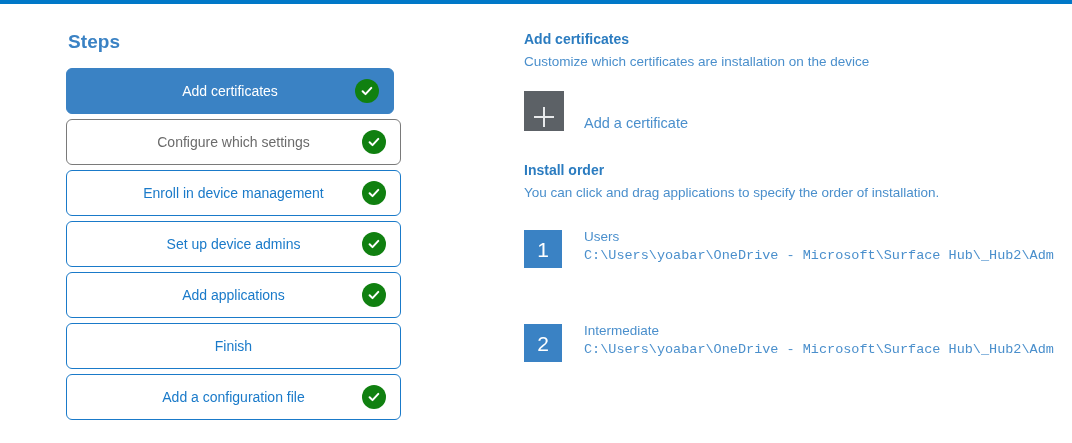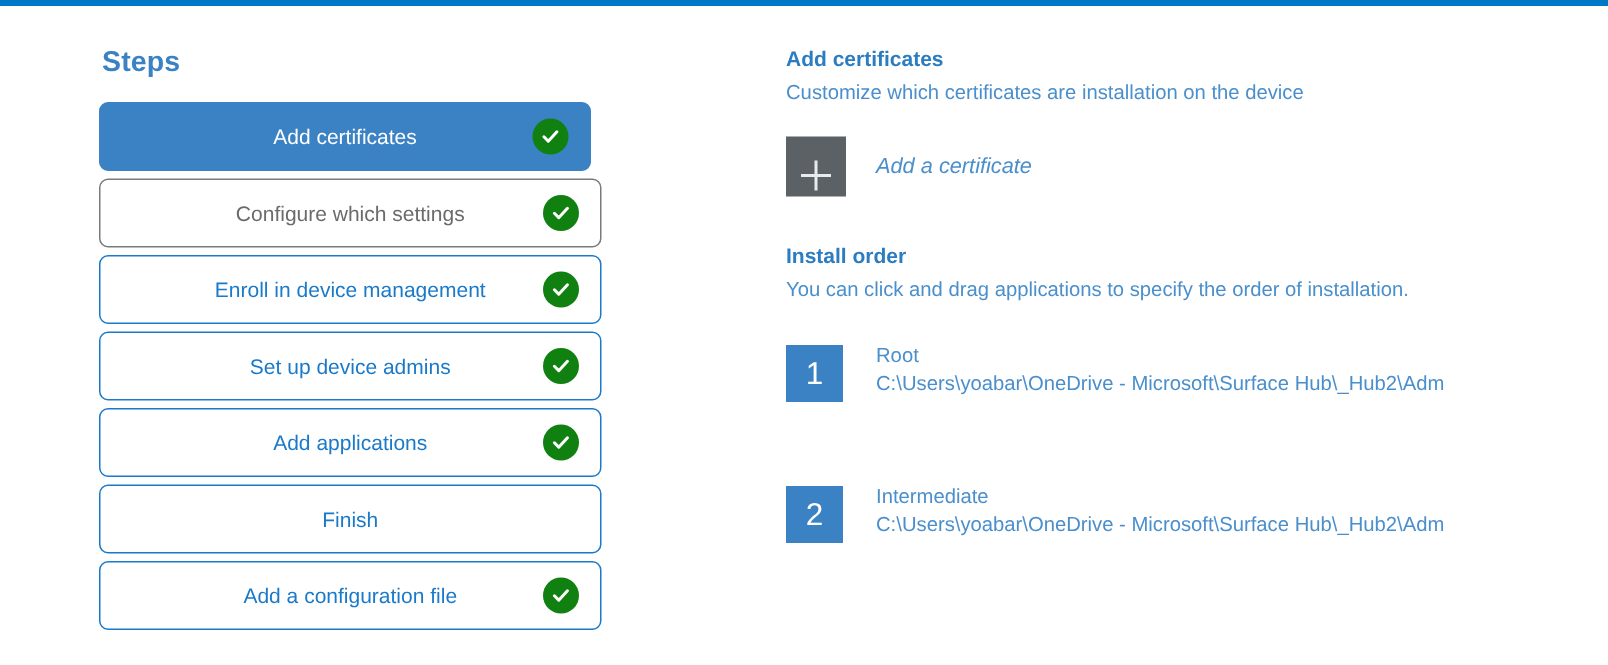--- a/index.html
+++ b/index.html
@@ -105,25 +105,24 @@
   .section-sub {
     font-size: 13.5px;
     color: #4a8fcc;
     line-height: 18px;
     margin: 5px 0 0 0;
   }
 
   
   #add-cert-row {
     display: flex;
-    align-items: center;
+    align-items: flex-end;
     margin-top: 20px;
     cursor: pointer;
     width: fit-content;
-    font-style: italic;
   }
   #add-cert-tile {
     width: 40px;
     height: 40px;
     background: #5c6166;
     position: relative;
     flex: 0 0 auto;
   }
   #add-cert-tile .plus-h,
   #add-cert-tile .plus-v {
@@ -175,20 +174,21 @@
     font-size: 13.5px;
     color: #4a8fcc;
     line-height: 19px;
     white-space: nowrap;
   }
   .install-path {
     font-size: 13.5px;
     color: #4a8fcc;
     line-height: 19px;
     white-space: nowrap;
+    font-family: Liberation Mono, monospace;
   }
 </style>
 </head>
 <body>
 
 <div id="top-accent"></div>
 
 <div id="steps-pane">
   <div id="steps-title">Steps</div>
   <div id="steps-list">
@@ -261,21 +261,21 @@
     </div>
   </div>
 
   <div id="install-order-block">
     <div class="section-title">Install order</div>
     <div class="section-sub">You can click and drag applications to specify the order of installation.</div>
     <div id="install-list">
         <div class="install-item">
           <div class="install-num">1</div>
           <div class="install-text">
-            <div class="install-name">Root</div>
+            <div class="install-name">Users</div>
             <div class="install-path">C:\Users\yoabar\OneDrive - Microsoft\Surface Hub\_Hub2\Adm</div>
           </div>
         </div>
         <div class="install-item">
           <div class="install-num">2</div>
           <div class="install-text">
             <div class="install-name">Intermediate</div>
             <div class="install-path">C:\Users\yoabar\OneDrive - Microsoft\Surface Hub\_Hub2\Adm</div>
           </div>
         </div>

